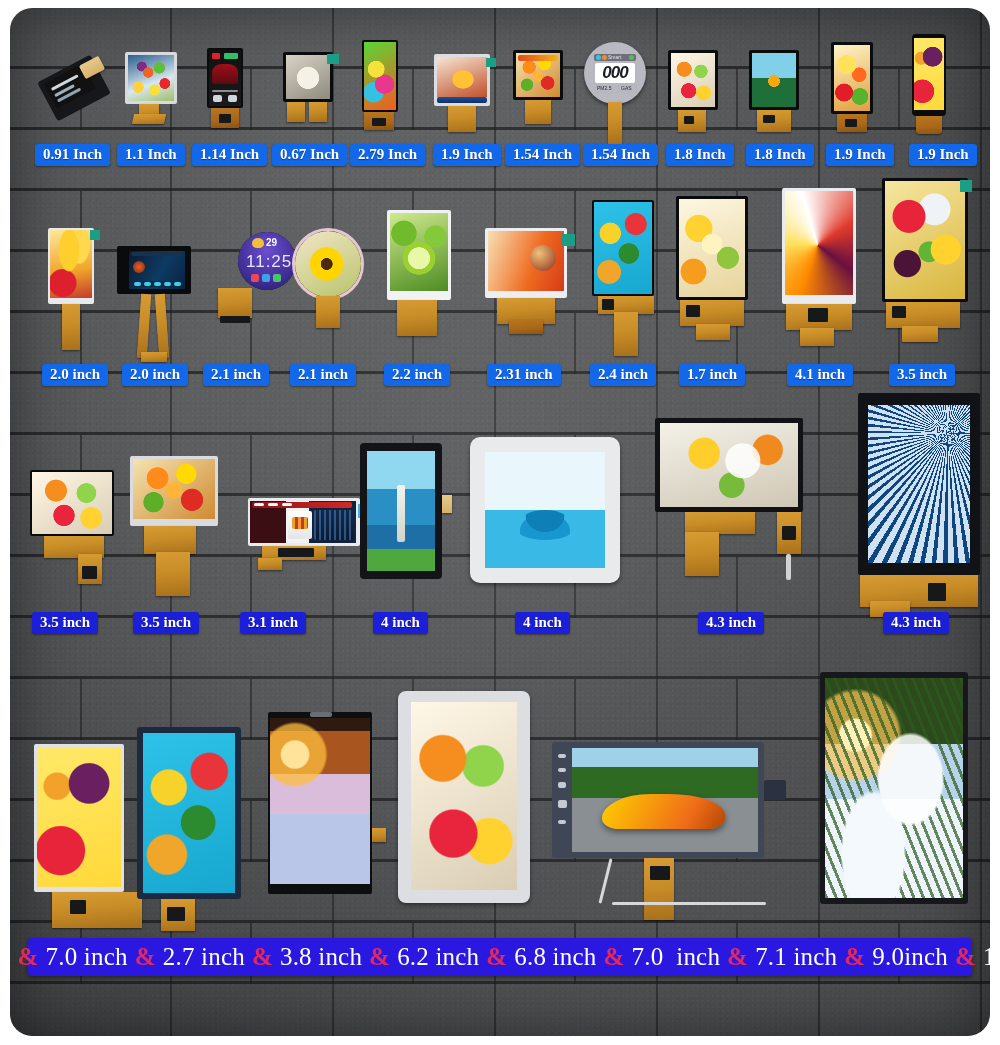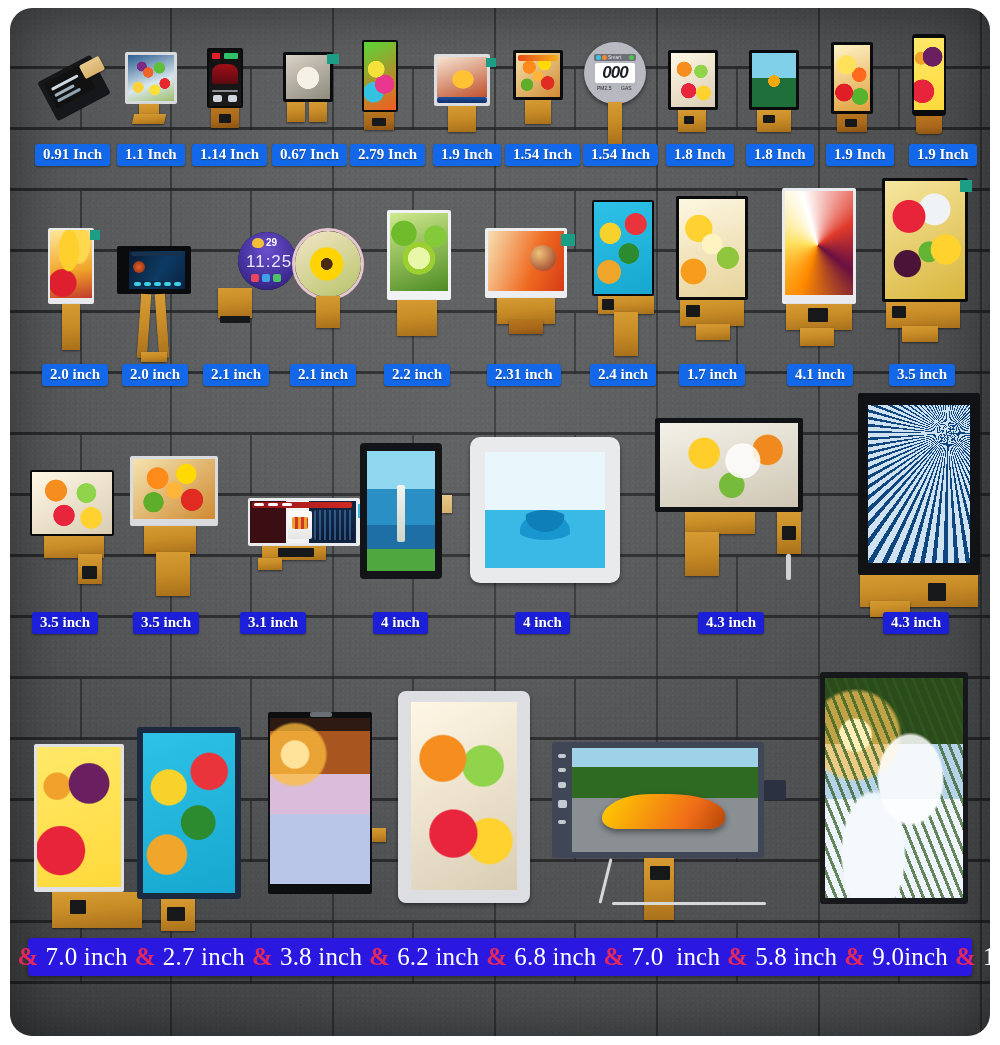--- a/index.html
+++ b/index.html
@@ -634,19 +634,19 @@
     <span class="sz">2.7 inch</span>
     <span class="amp">&amp;</span>
     <span class="sz">3.8 inch</span>
     <span class="amp">&amp;</span>
     <span class="sz">6.2 inch</span>
     <span class="amp">&amp;</span>
     <span class="sz">6.8 inch</span>
     <span class="amp">&amp;</span>
     <span class="sz">7.0  inch</span>
     <span class="amp">&amp;</span>
-    <span class="sz">5.8 inch</span>
+    <span class="sz">7.1 inch</span>
     <span class="amp">&amp;</span>
     <span class="sz">9.0inch</span>
     <span class="amp">&amp;</span>
     <span class="sz">10.1 inch</span>
   </div>
 </div>
 
 </body></html>

